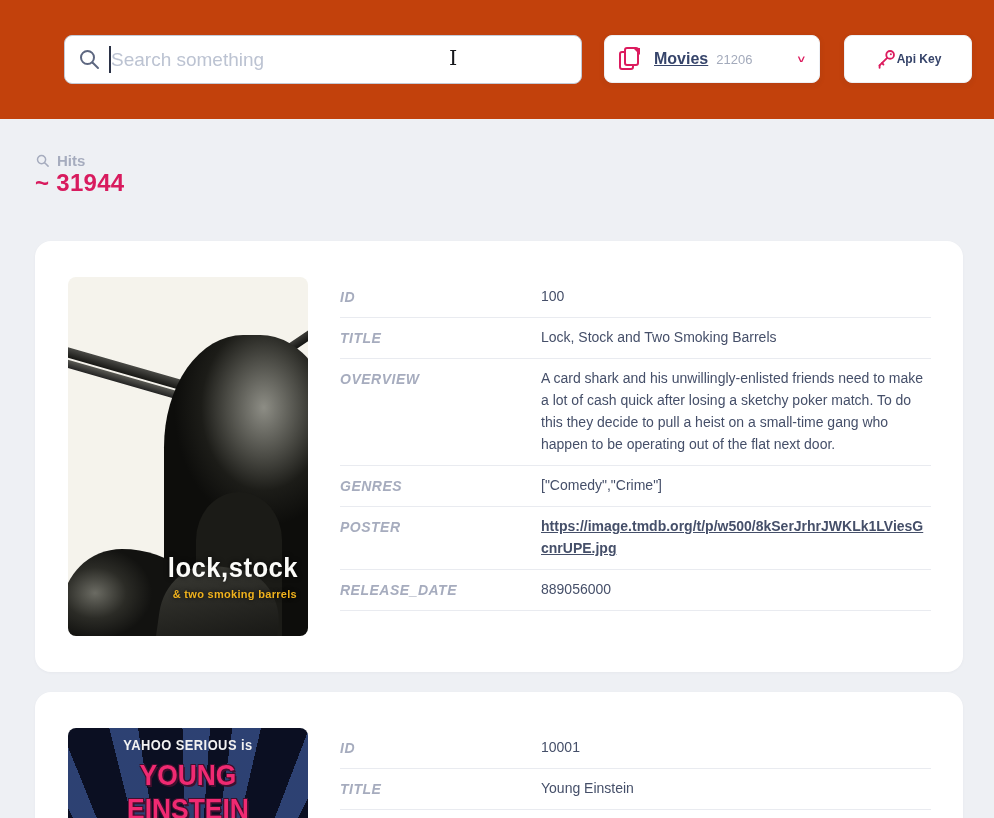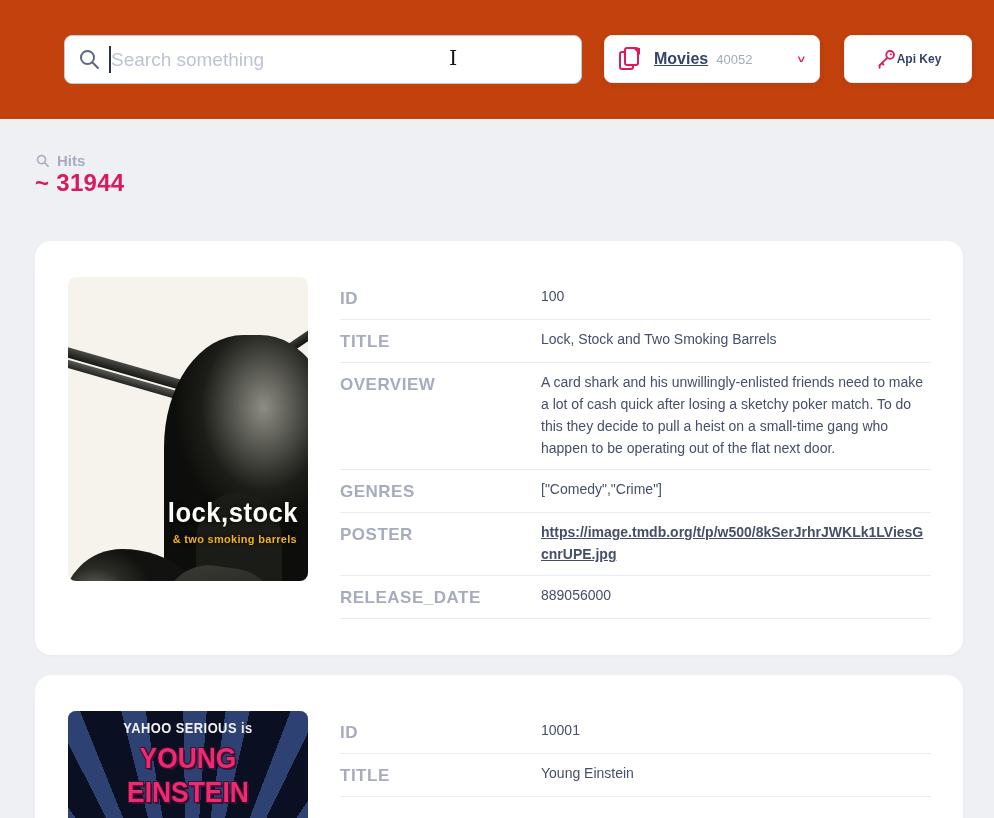--- a/index.html
+++ b/index.html
@@ -33,26 +33,26 @@
   .stat { margin-right:0; }
   .stat:first-child { width:137px; }
   .stat-head { display:flex; align-items:center; color:#a6acbe; font-weight:bold; font-size:15px; }
   .stat-head svg { margin-right:7px; }
   .stat-value { margin-top:0; font-size:24px; font-weight:bold; color:#d81b5e; letter-spacing:0.3px; }
 
   
   .results { margin-top:44px; }
   .card { background:#fff; border-radius:16px; margin:0 31px 20px 35px; padding:36px 32px 36px 33px;
     display:flex; box-shadow:0 1px 3px rgba(40,50,80,0.04); }
-  .poster { width:240px; height:304px; border-radius:8px; overflow:hidden; position:relative;
+  .poster { width:240px; height:359px; border-radius:8px; overflow:hidden; position:relative;
     flex:none; }
   .fields { flex:1; margin-left:32px; min-width:0; }
   .frow { display:flex; padding:8px 0 10px 0; border-bottom:1px solid #e9ebf0; }
-  .flabel { width:201px; flex:none; font-size:17px; letter-spacing:0.5px; color:#a6acbe;
-    font-weight:bold; padding-top:4px; }
+  .flabel { width:201px; flex:none; font-size:14px; letter-spacing:0.5px; color:#a6acbe;
+    font-weight:bold; padding-top:4px;font-style:italic; }
   .fvalue { flex:1; font-size:14px; line-height:22px; color:#454f69; word-break:break-word; }
   .fvalue a { color:#454f69; text-decoration:underline; word-break:break-all; font-weight:bold; }
 
   
   .art-lockstock { background:#f5f3ec; }
   .art-lockstock .l1 { position:absolute; left:-14px; top:88px; width:150px; height:10px;
     background:linear-gradient(#4a4a46,#171714); transform:rotate(16deg); border-radius:2px; }
   .art-lockstock .l1b { position:absolute; left:-10px; top:99px; width:132px; height:8px;
     background:linear-gradient(#5a5a54,#222); transform:rotate(16deg); border-radius:2px; }
   .art-lockstock .l2 { position:absolute; right:-20px; top:78px; width:110px; height:9px;
@@ -107,21 +107,21 @@
     <div class="caret"></div>
   </div>
 
   <div class="hdr-btn index-btn">
     <span class="icon-doc">
       <span class="p p1"></span>
         <span class="p p2"></span>
         <span class="fold"></span>
     </span>
     <span class="index-label">Movies</span>
-    <span class="index-count">40052</span>
+    <span class="index-count">21206</span>
     <span class="chevron">˅</span>
   </div>
 
   <div class="hdr-btn apikey-btn">
     <svg width="22" height="22" viewBox="0 0 24 24" fill="none" stroke="#dc1b5e" stroke-width="2" stroke-linecap="round">
       <circle cx="16.5" cy="7.5" r="4.2"></circle>
       <circle cx="17.3" cy="6.7" r="1.1" fill="#dc1b5e" stroke="none"></circle>
       <line x1="13.3" y1="10.7" x2="5" y2="19"></line>
       <line x1="5" y1="19" x2="5" y2="21.5"></line>
       <line x1="7.6" y1="16.4" x2="9.2" y2="18"></line>

